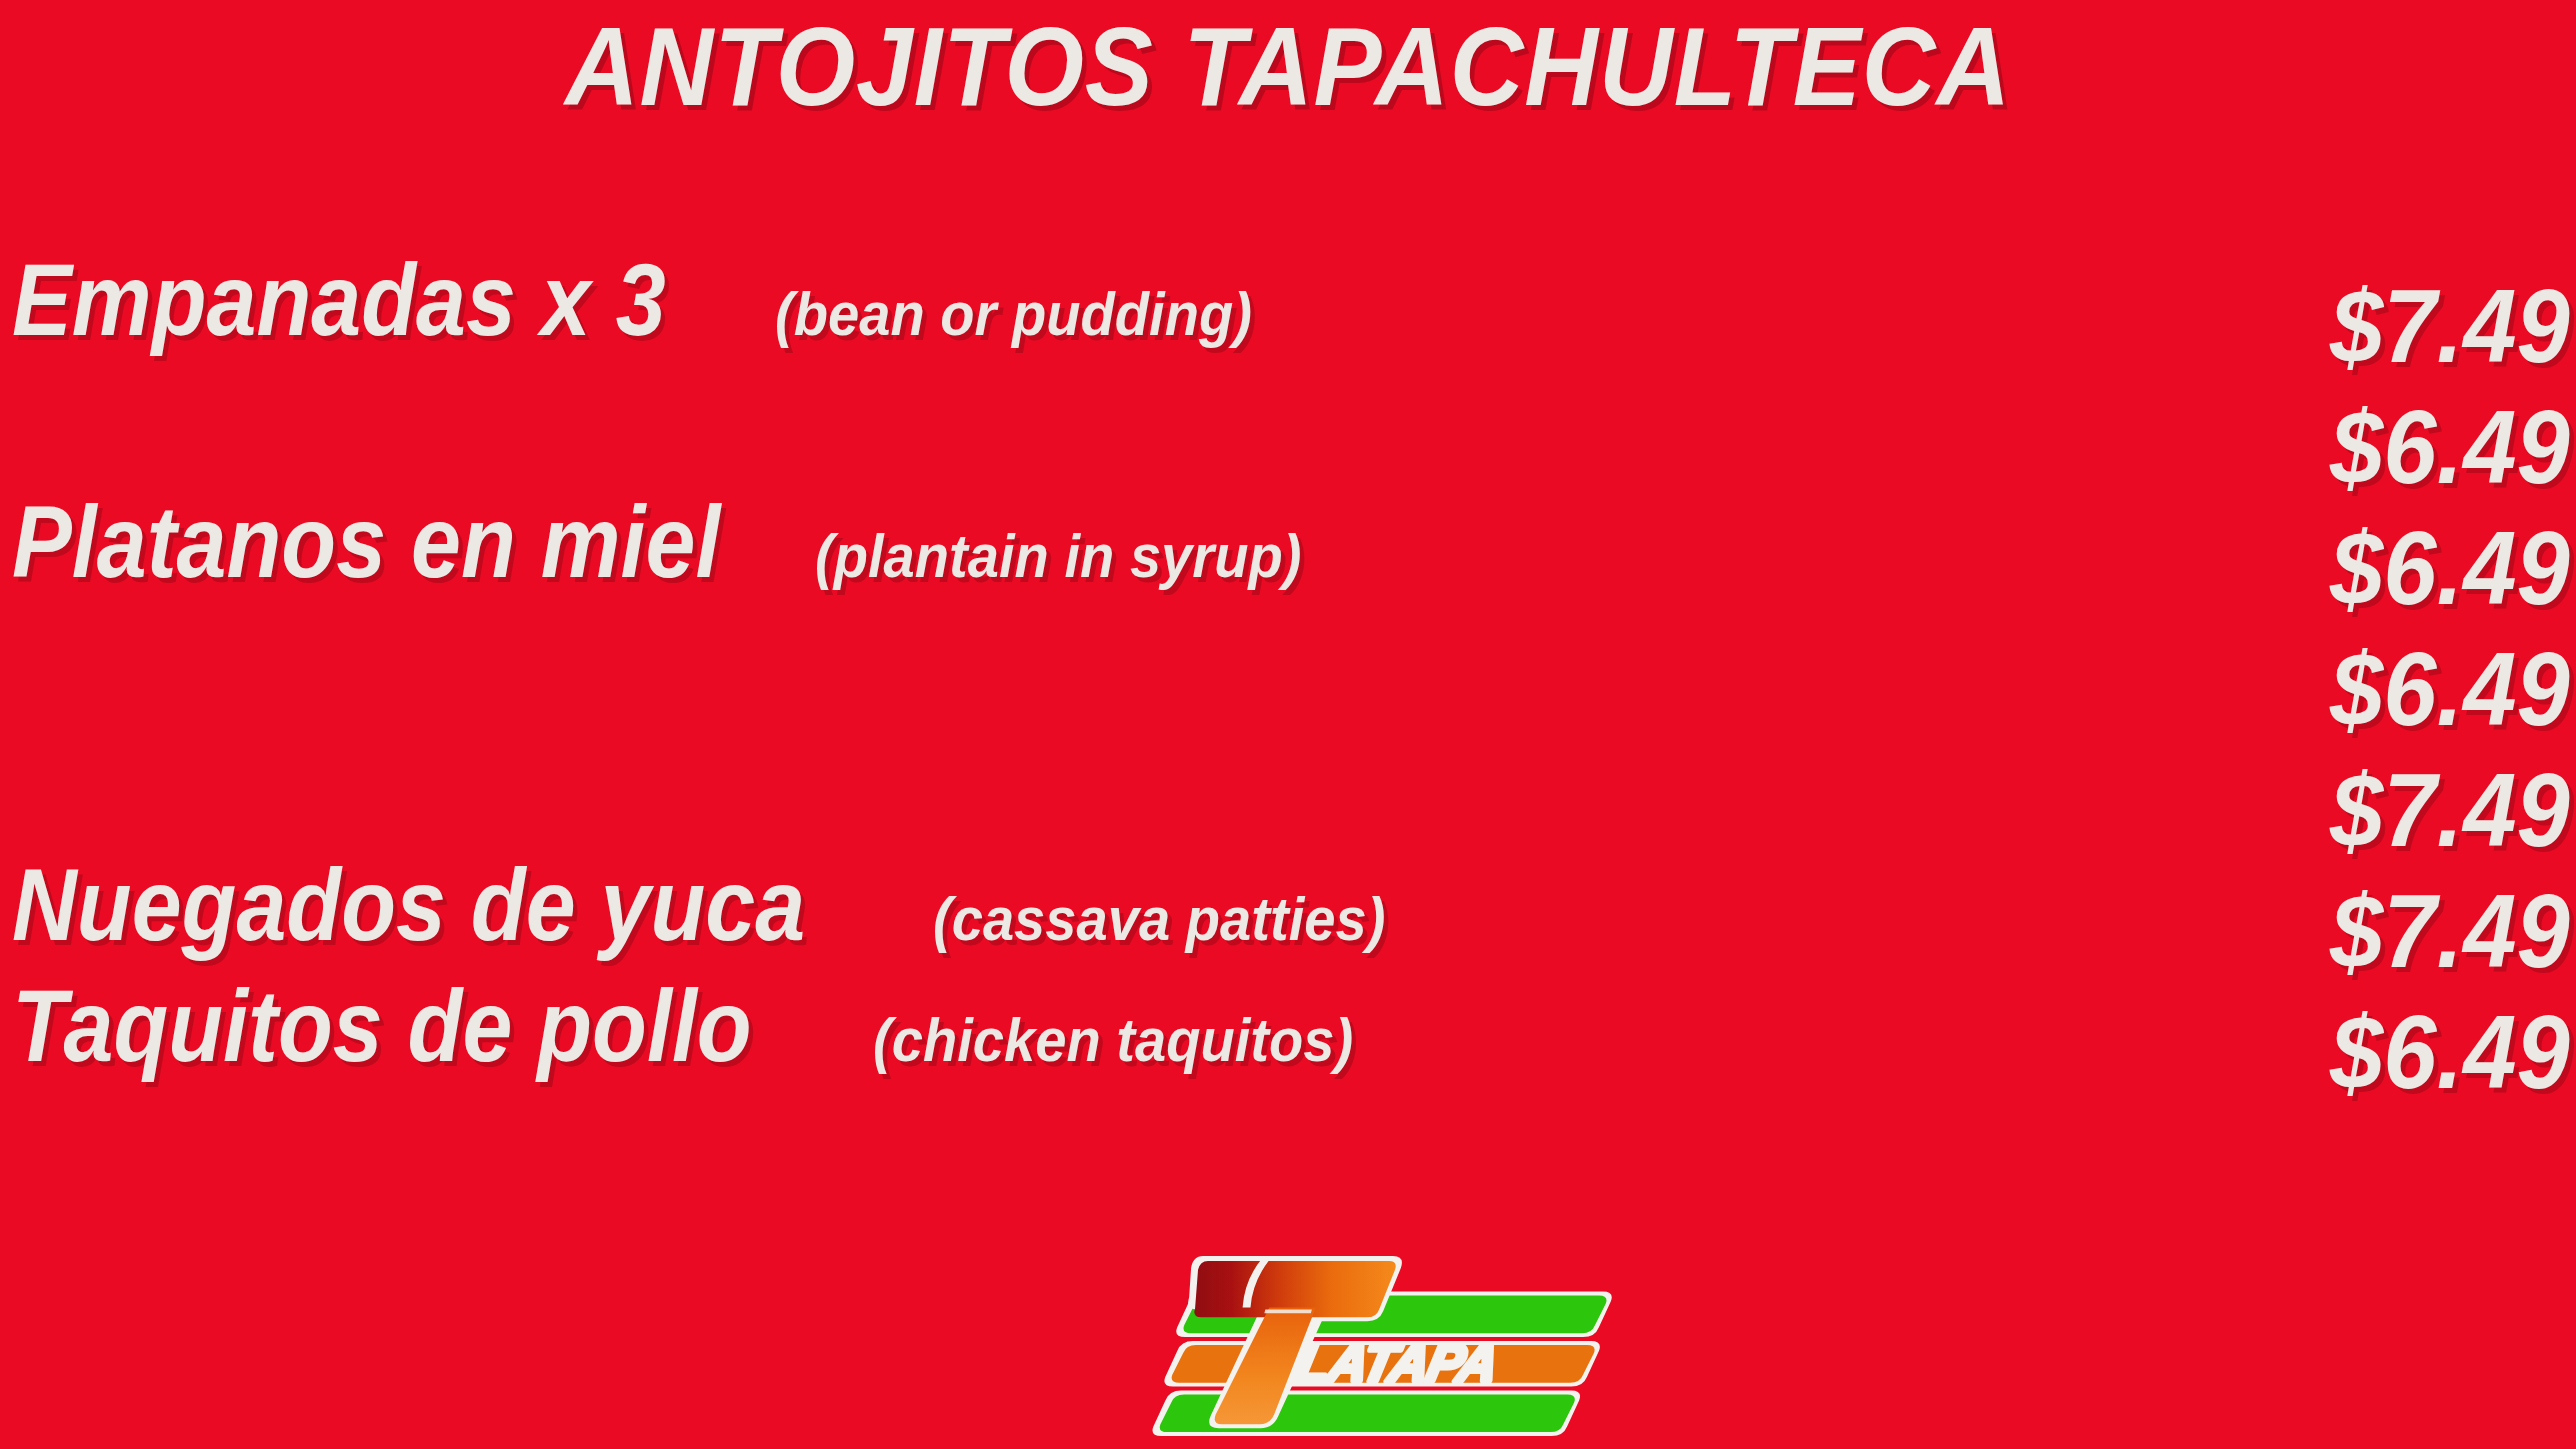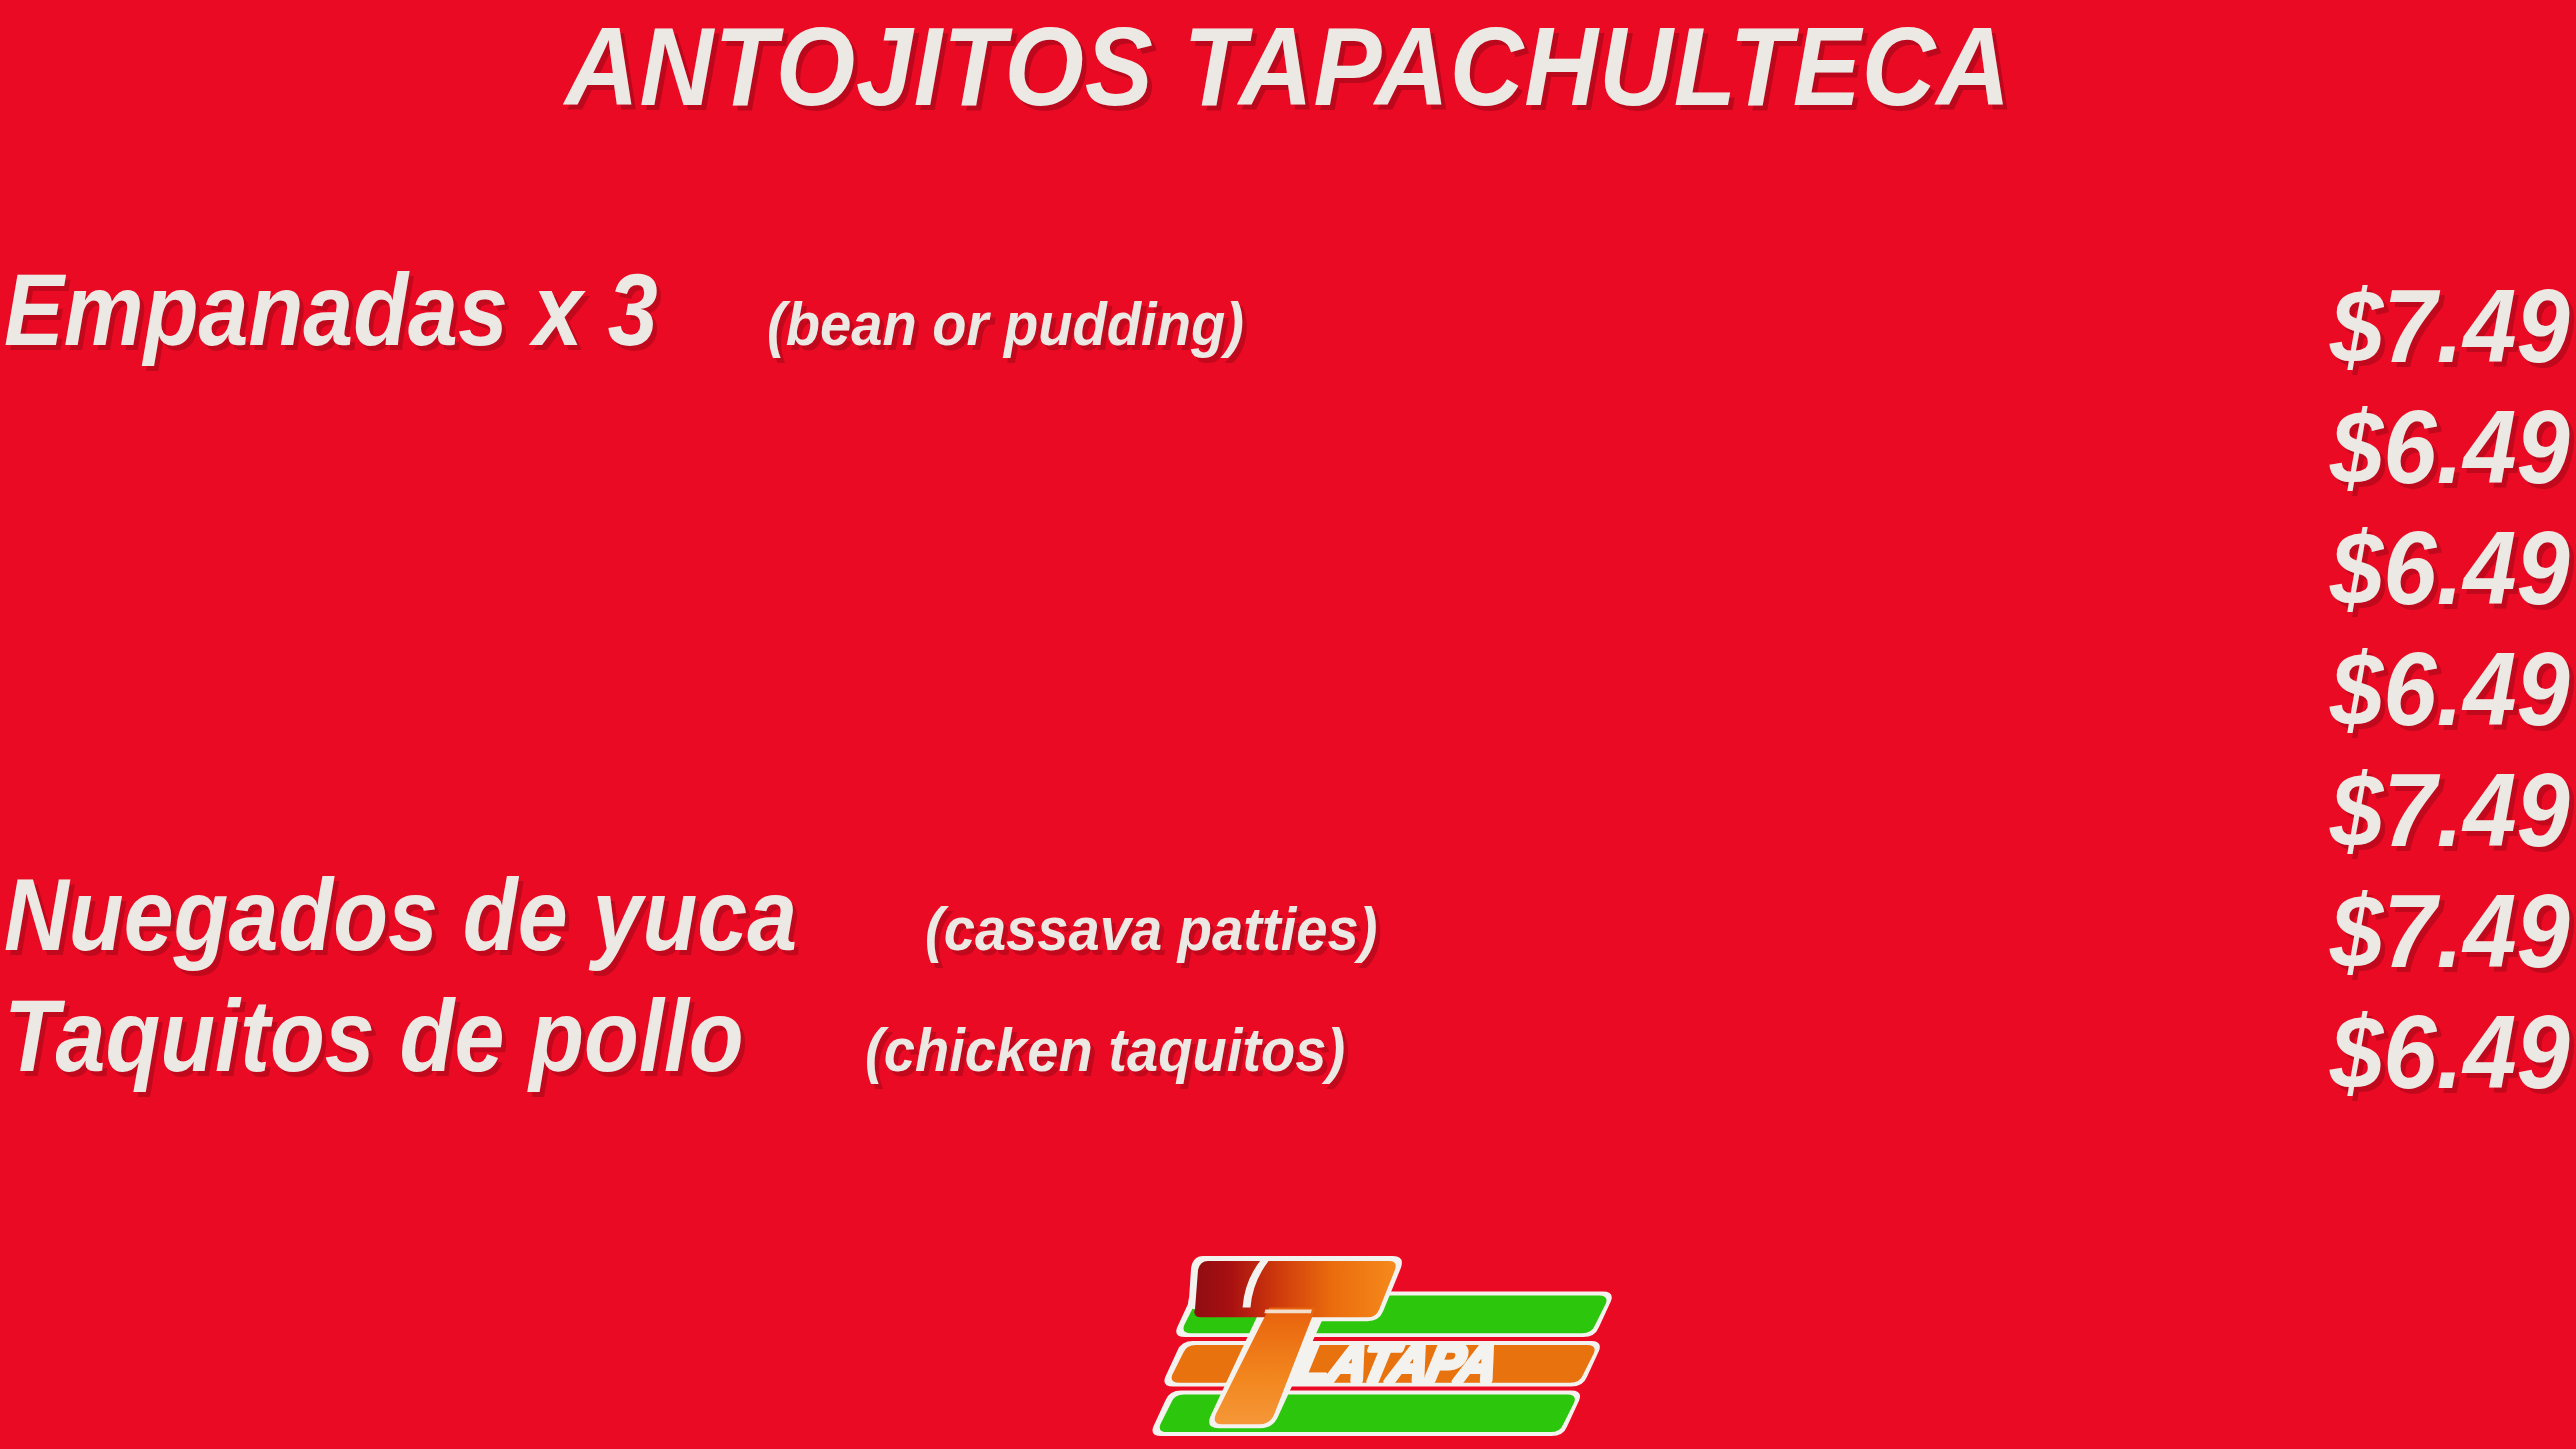--- a/index.html
+++ b/index.html
@@ -52,24 +52,24 @@
   }
 
   .menu-row {
     position: relative;
     height: 121px;
     width: 2576px;
   }
 
   .row-left {
     position: absolute;
-    left: 4px;
+    left: 12px;
     top: 0;
     white-space: nowrap;
-    line-height: 88px;
+    line-height: 69px;
     color: #ece9e4;
     text-shadow: 5px 5px 0 rgba(150,8,22,0.5);
     text-align: right;
   }
 
   .item-name {
     font-size: 102px;
     font-weight: bold;
     font-style: italic;
     transform: scaleX(0.88);
@@ -136,20 +136,21 @@
 
   <div id="menu-list">
       <div class="menu-row">
         <div class="row-left"><span class="item-name">Empanadas x 3</span><span style="display: inline-block; width: 22px;"></span><span class="item-desc">(bean or pudding)</span></div>
         <div class="row-price">$7.49</div>
       </div>
       <div class="menu-row">
         <div class="row-price">$6.49</div>
       </div>
       <div class="menu-row">
+        <div class="row-left"><span class="item-name">Platanos en miel</span><span style="display: inline-block; width: 0px;"></span><span class="item-desc">(plantain in syrup)</span></div>
         <div class="row-price">$6.49</div>
       </div>
       <div class="menu-row">
         <div class="row-price">$6.49</div>
       </div>
       <div class="menu-row">
         <div class="row-price">$7.49</div>
       </div>
       <div class="menu-row">
         <div class="row-left"><span class="item-name">Nuegados de yuca</span><span style="display: inline-block; width: 22px;"></span><span class="item-desc">(cassava patties)</span></div>

